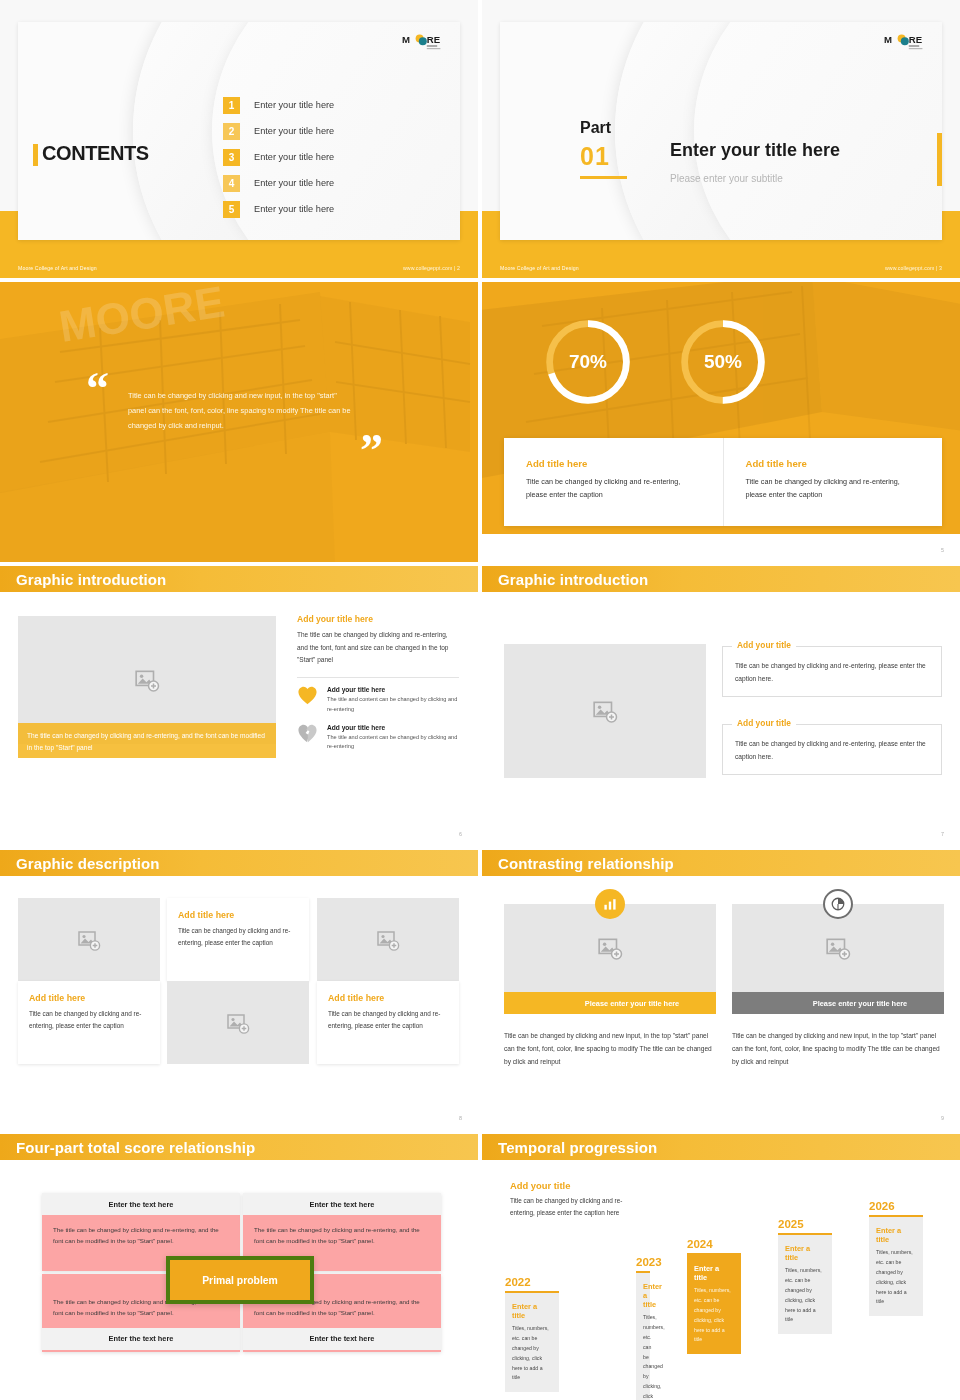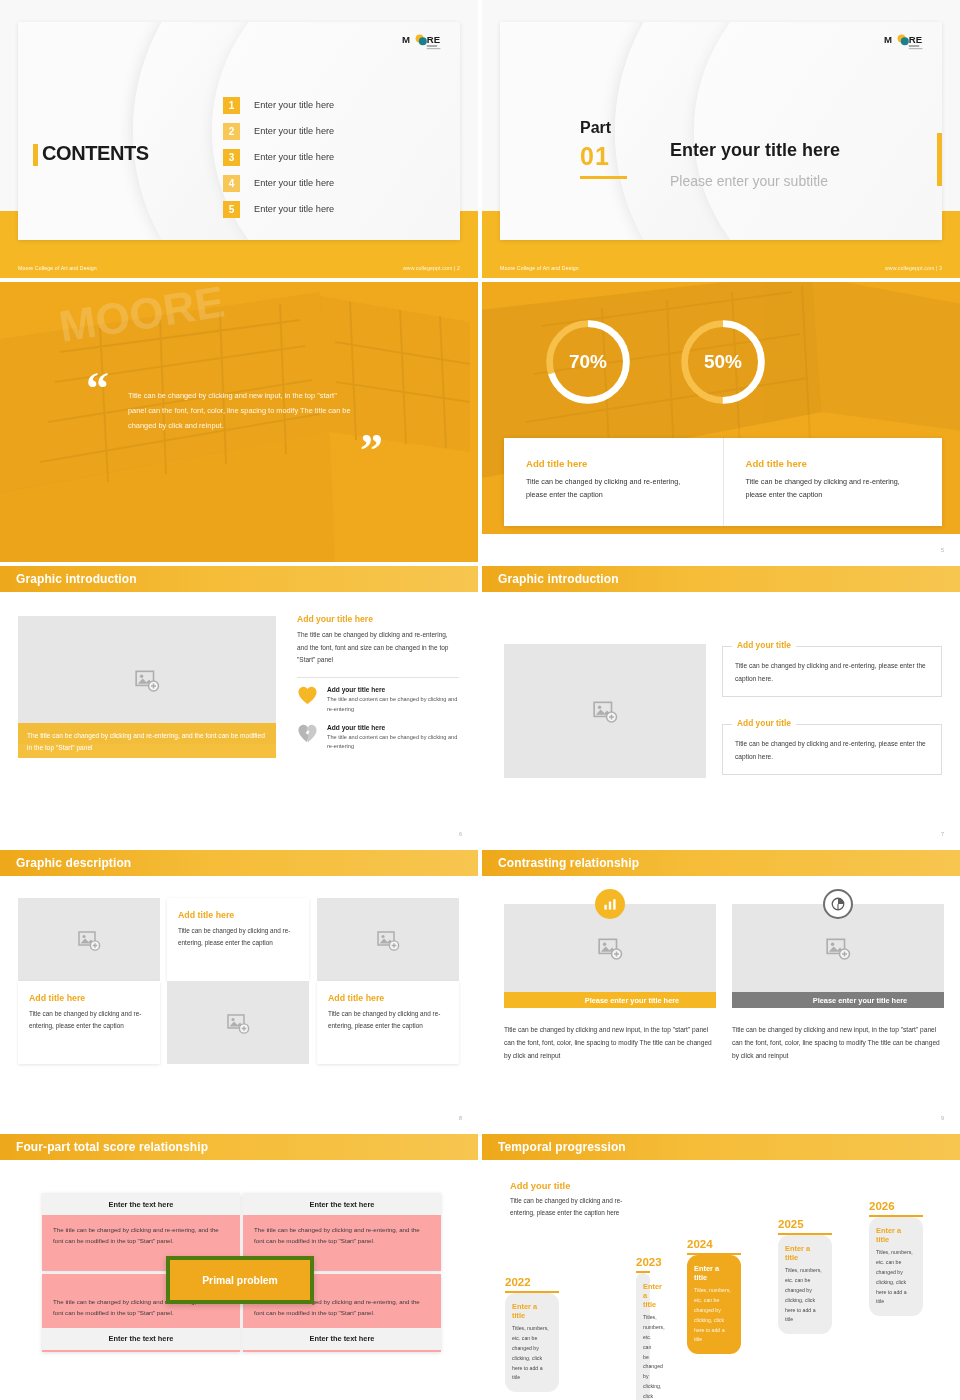--- a/index.html
+++ b/index.html
@@ -76,21 +76,21 @@
     align-items:center; justify-content:center; flex:none;
   }
   .c-num.light { background:#f7c757; }
   .c-txt { margin-left:14px; font-size:9.2px; color:#3a3a3a; }
 
   
   .part-word { position:absolute; left:80px; top:97px; font-size:16px; font-weight:bold; color:#1b1b1b; }
   .part-num  { position:absolute; left:80px; top:120px; font-size:25px; font-weight:bold; color:#f5b724; letter-spacing:1px;}
   .part-rule { position:absolute; left:80px; top:154px; width:47px; height:3px; background:#f5b724; }
   .part-title { position:absolute; left:170px; top:118px; font-size:18px; font-weight:bold; color:#1b1b1b; }
-  .part-sub   { position:absolute; left:170px; top:151px; font-size:14px; color:#b6b6b6; }
+  .part-sub   { position:absolute; left:170px; top:151px; font-size:10px; color:#b6b6b6; }
   .part-accent{ position:absolute; right:-2px; top:111px; width:7px; height:53px; background:#f5b724; }
 
   
   .photo-fill { position:absolute; inset:0; background:#f0a81c; overflow:hidden; }
   .quote-mark { position:absolute; color:#ffffff; font-weight:bold; line-height:.72; font-family:"Liberation Serif",serif; }
   .quote-text { position:absolute; left:128px; top:106px; width:225px;
     font-size:7.4px; line-height:2.05; color:#fffdf4; opacity:.95; }
 
   
   .donut-stage { position:absolute; left:0; top:0; right:0; height:252px; background:#f0a81c; overflow:hidden; }
@@ -106,21 +106,21 @@
   .cp-title { color:#f0a81c; font-size:9.6px; font-weight:bold; margin-bottom:6px; }
   .cp-body { font-size:7.2px; line-height:1.85; color:#333; }
   .pagenum { position:absolute; right:16px; bottom:9px; font-size:5.4px; color:#b0b0b0; }
 
   
   .hdr {
     position:absolute; left:0; top:0; right:0; height:26px;
     background: linear-gradient(90deg,#eea81a 0%,#f5bc37 42%,#f7c64f 100%);
     display:flex; align-items:center;
   }
-  .hdr span { color:#ffffff; font-size:12px; font-weight:bold; padding-left:16px; letter-spacing:.1px; }
+  .hdr span { color:#ffffff; font-size:15px; font-weight:bold; padding-left:16px; letter-spacing:.1px; }
   .hdr::after { content:""; position:absolute; left:0; right:0; bottom:-2px; height:2px; background:#ffffff; }
   .slide-body { position:absolute; left:0; right:0; top:26px; bottom:0; background:#fff; }
 
   
   .imgph { background:#e6e6e6; display:flex; align-items:center; justify-content:center; }
   .imgph svg { opacity:.62; }
 
   
   .s6-img { position:absolute; left:18px; top:24px; width:258px; height:128px; }
   .s6-cap { position:absolute; left:18px; top:131px; width:258px; height:35px;
@@ -145,40 +145,40 @@
   .s8-half { width:100%; height:50%; }
   .s8-txt { background:#fff; box-shadow:0 1px 3px rgba(0,0,0,.10); padding:12px 11px 0; }
   .s8-t { color:#f0a81c; font-size:8.8px; font-weight:bold; margin-bottom:5px; }
   .s8-p { font-size:6.4px; line-height:1.95; color:#3b3b3b; }
 
   
   .s9-col { position:absolute; top:28px; width:212px; }
   .s9-badge { position:absolute; top:-15px; left:50%; transform:translateX(-50%);
     width:30px; height:30px; border-radius:50%; display:flex; align-items:center; justify-content:center; }
   .s9-img { height:88px; }
-  .s9-cap { height:16px; display:flex; align-items:center; justify-content:center;
+  .s9-cap { height:22px; display:flex; align-items:center; justify-content:center;
     color:#fff; font-size:7.4px; font-weight:bold;padding-left:44px; }
   .s9-p { margin-top:15px; font-size:6.6px; line-height:2.0; color:#3b3b3b; }
 
   
   .s10-q { position:absolute; width:198px; height:78px; background:#fca5a5;
     box-shadow:0 1px 4px rgba(0,0,0,.13); }
   .s10-h { height:22px; background:#f2f2f2; display:flex; align-items:center; justify-content:center;
     font-size:7.4px; font-weight:bold; color:#1d1d1d; }
   .s10-b { padding:9px 11px; font-size:6.2px; line-height:1.85; color:#3b3b3b; }
   .s10-core { position:absolute; width:148px; height:48px; background:#f0a81c;
     color:#fff; font-size:10.4px; font-weight:bold; display:flex;
     align-items:center; justify-content:center; box-shadow:0 2px 6px rgba(0,0,0,.18);
     border:4px solid #4d7c0f; }
 
   
   .tl-step { position:absolute; width:54px; }
   .tl-year { font-size:11.5px; font-weight:bold; color:#f0a81c; margin-bottom:3px; }
   .tl-rule { height:2px; background:#f0a81c; margin-bottom:0; }
-  .tl-box { padding:9px 7px;border-radius:11px; }
+  .tl-box { padding:9px 7px; }
   .tl-t { font-size:7.4px; font-weight:bold; color:#f0a81c; margin-bottom:4px; }
   .tl-p { font-size:5.2px; line-height:1.9; color:#4a4a4a; }
   .tl-box.grey { background:#ededed; }
   .tl-box.hi { background:#f0a81c; }
   .tl-box.hi .tl-t { color:#ffffff; }
   .tl-box.hi .tl-p { color:#fdf4e2; }
   .s11-intro { position:absolute; left:28px; top:20px; width:125px; }
   .s11-it { color:#f0a81c; font-size:9.4px; font-weight:bold; margin-bottom:4px; }
   .s11-ip { font-size:6.4px; line-height:1.85; color:#3b3b3b; }
 </style>

